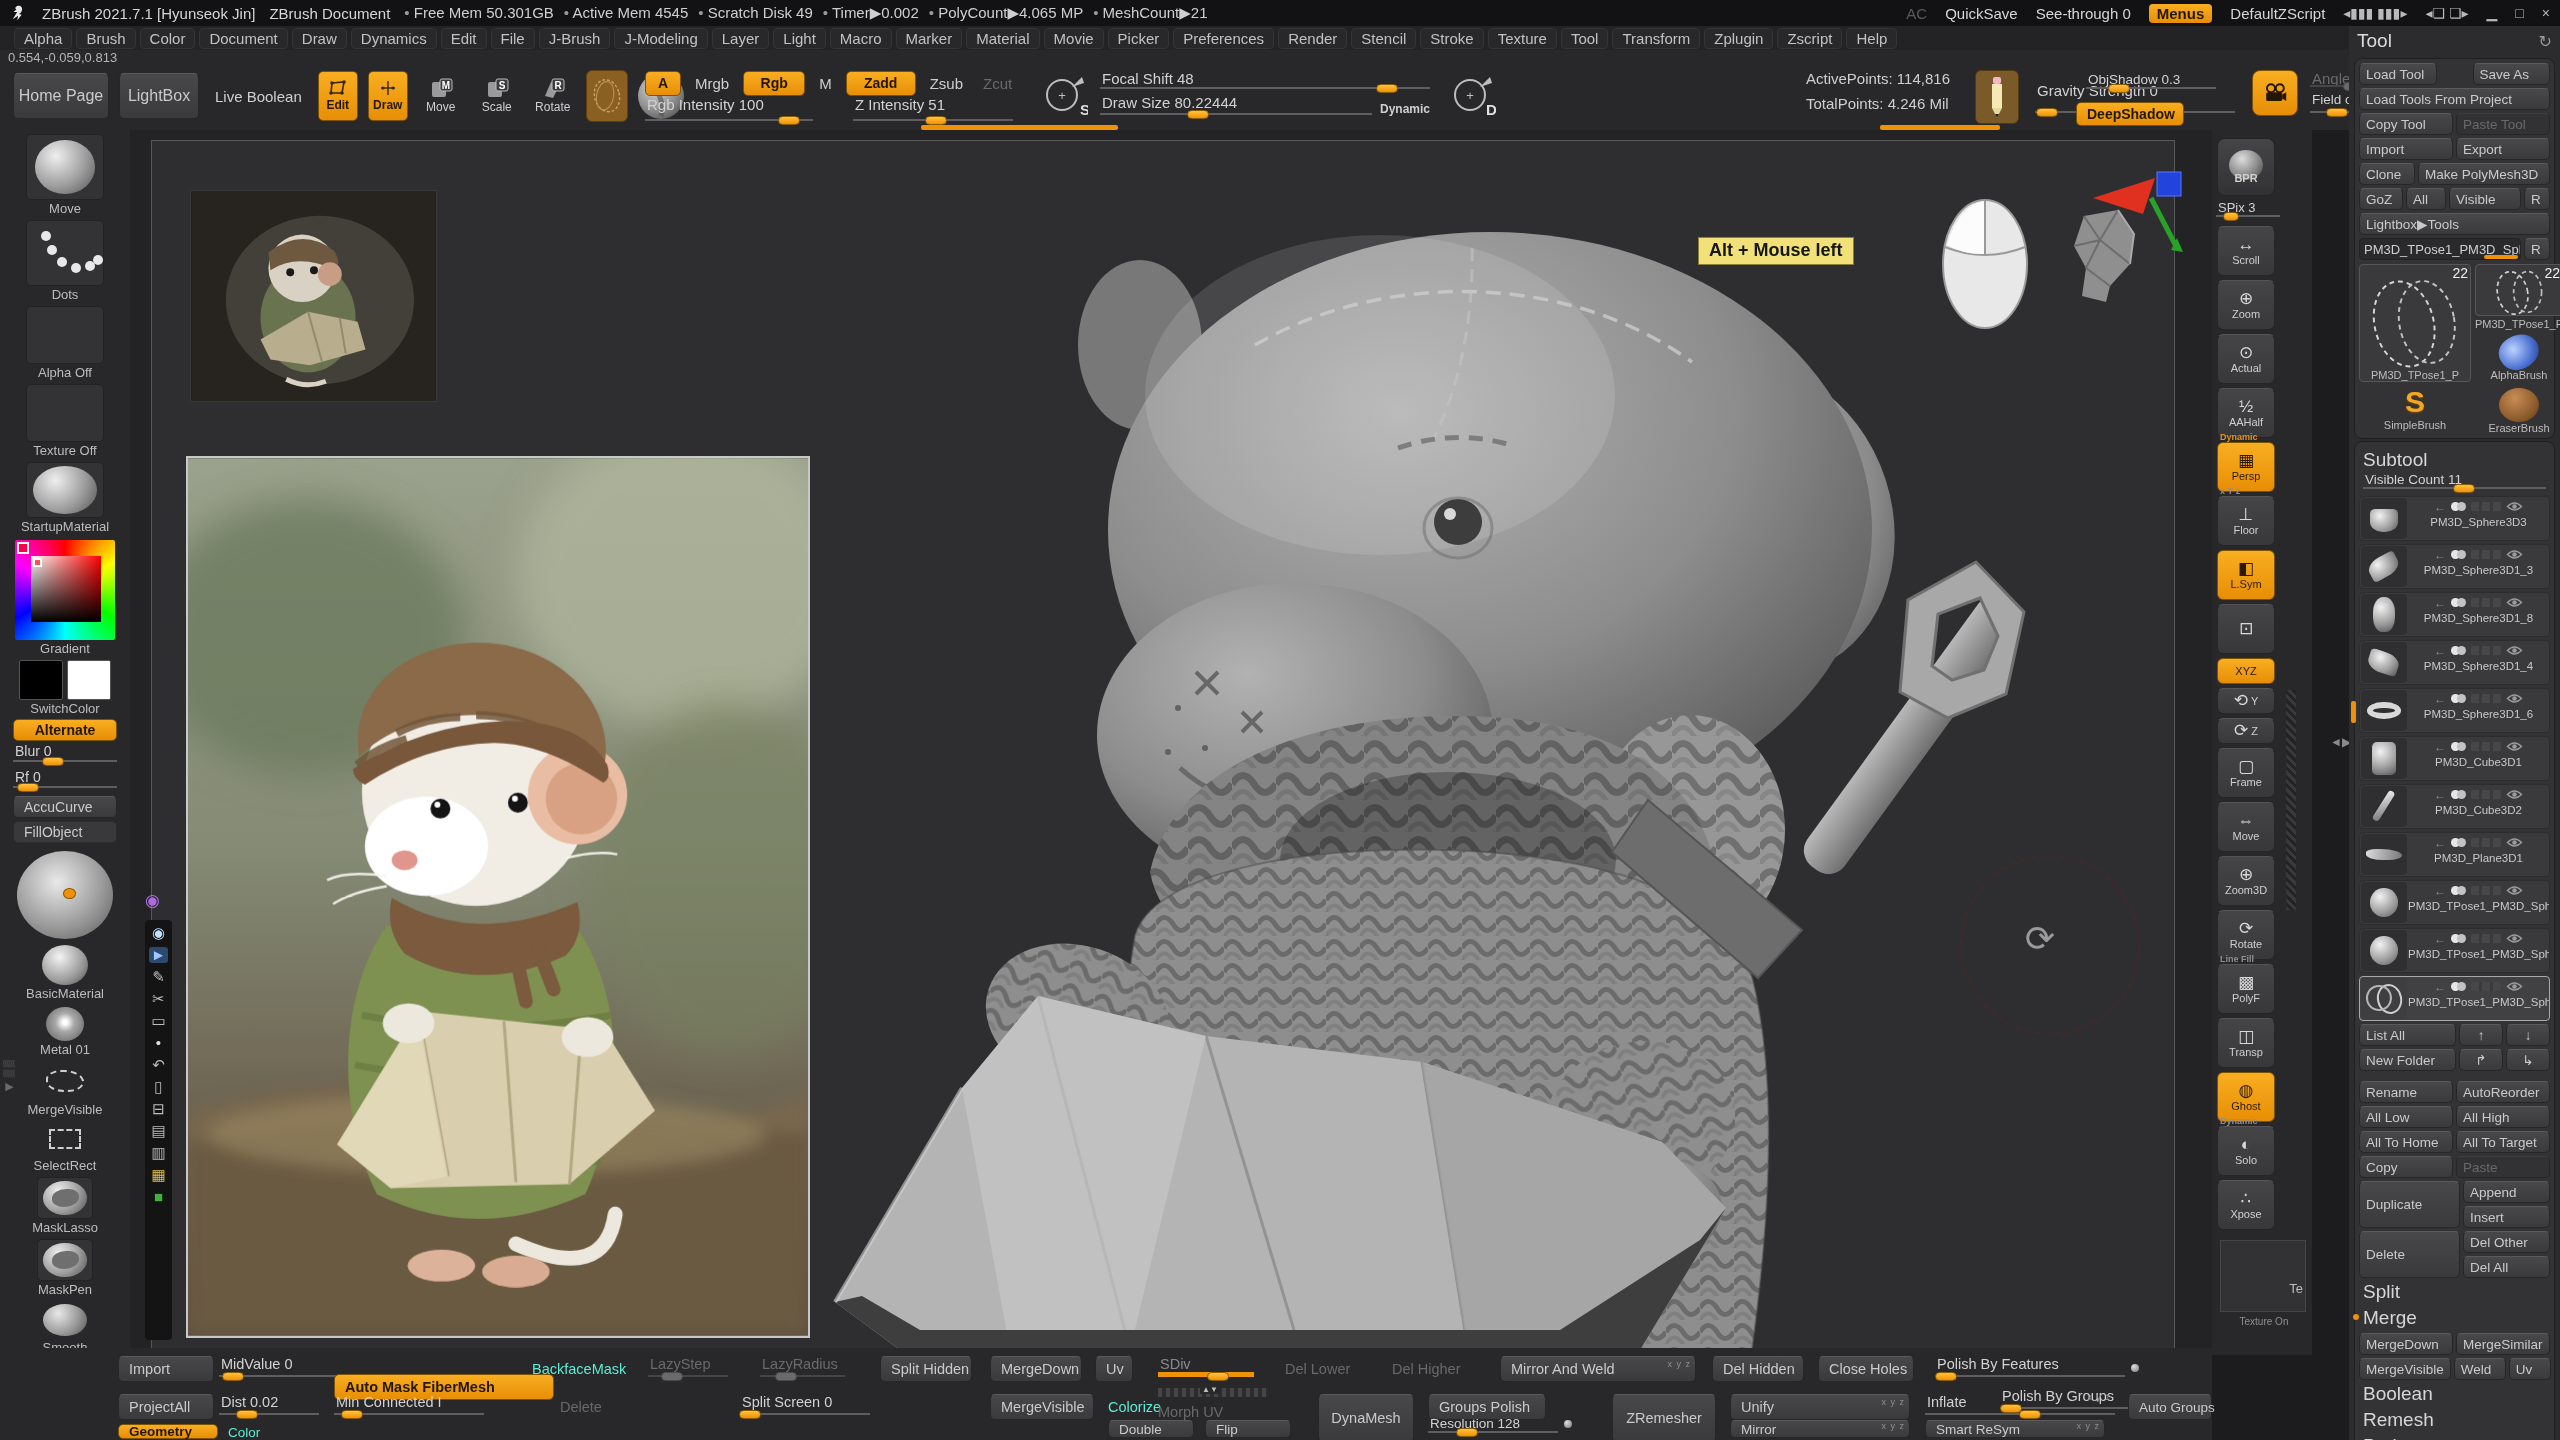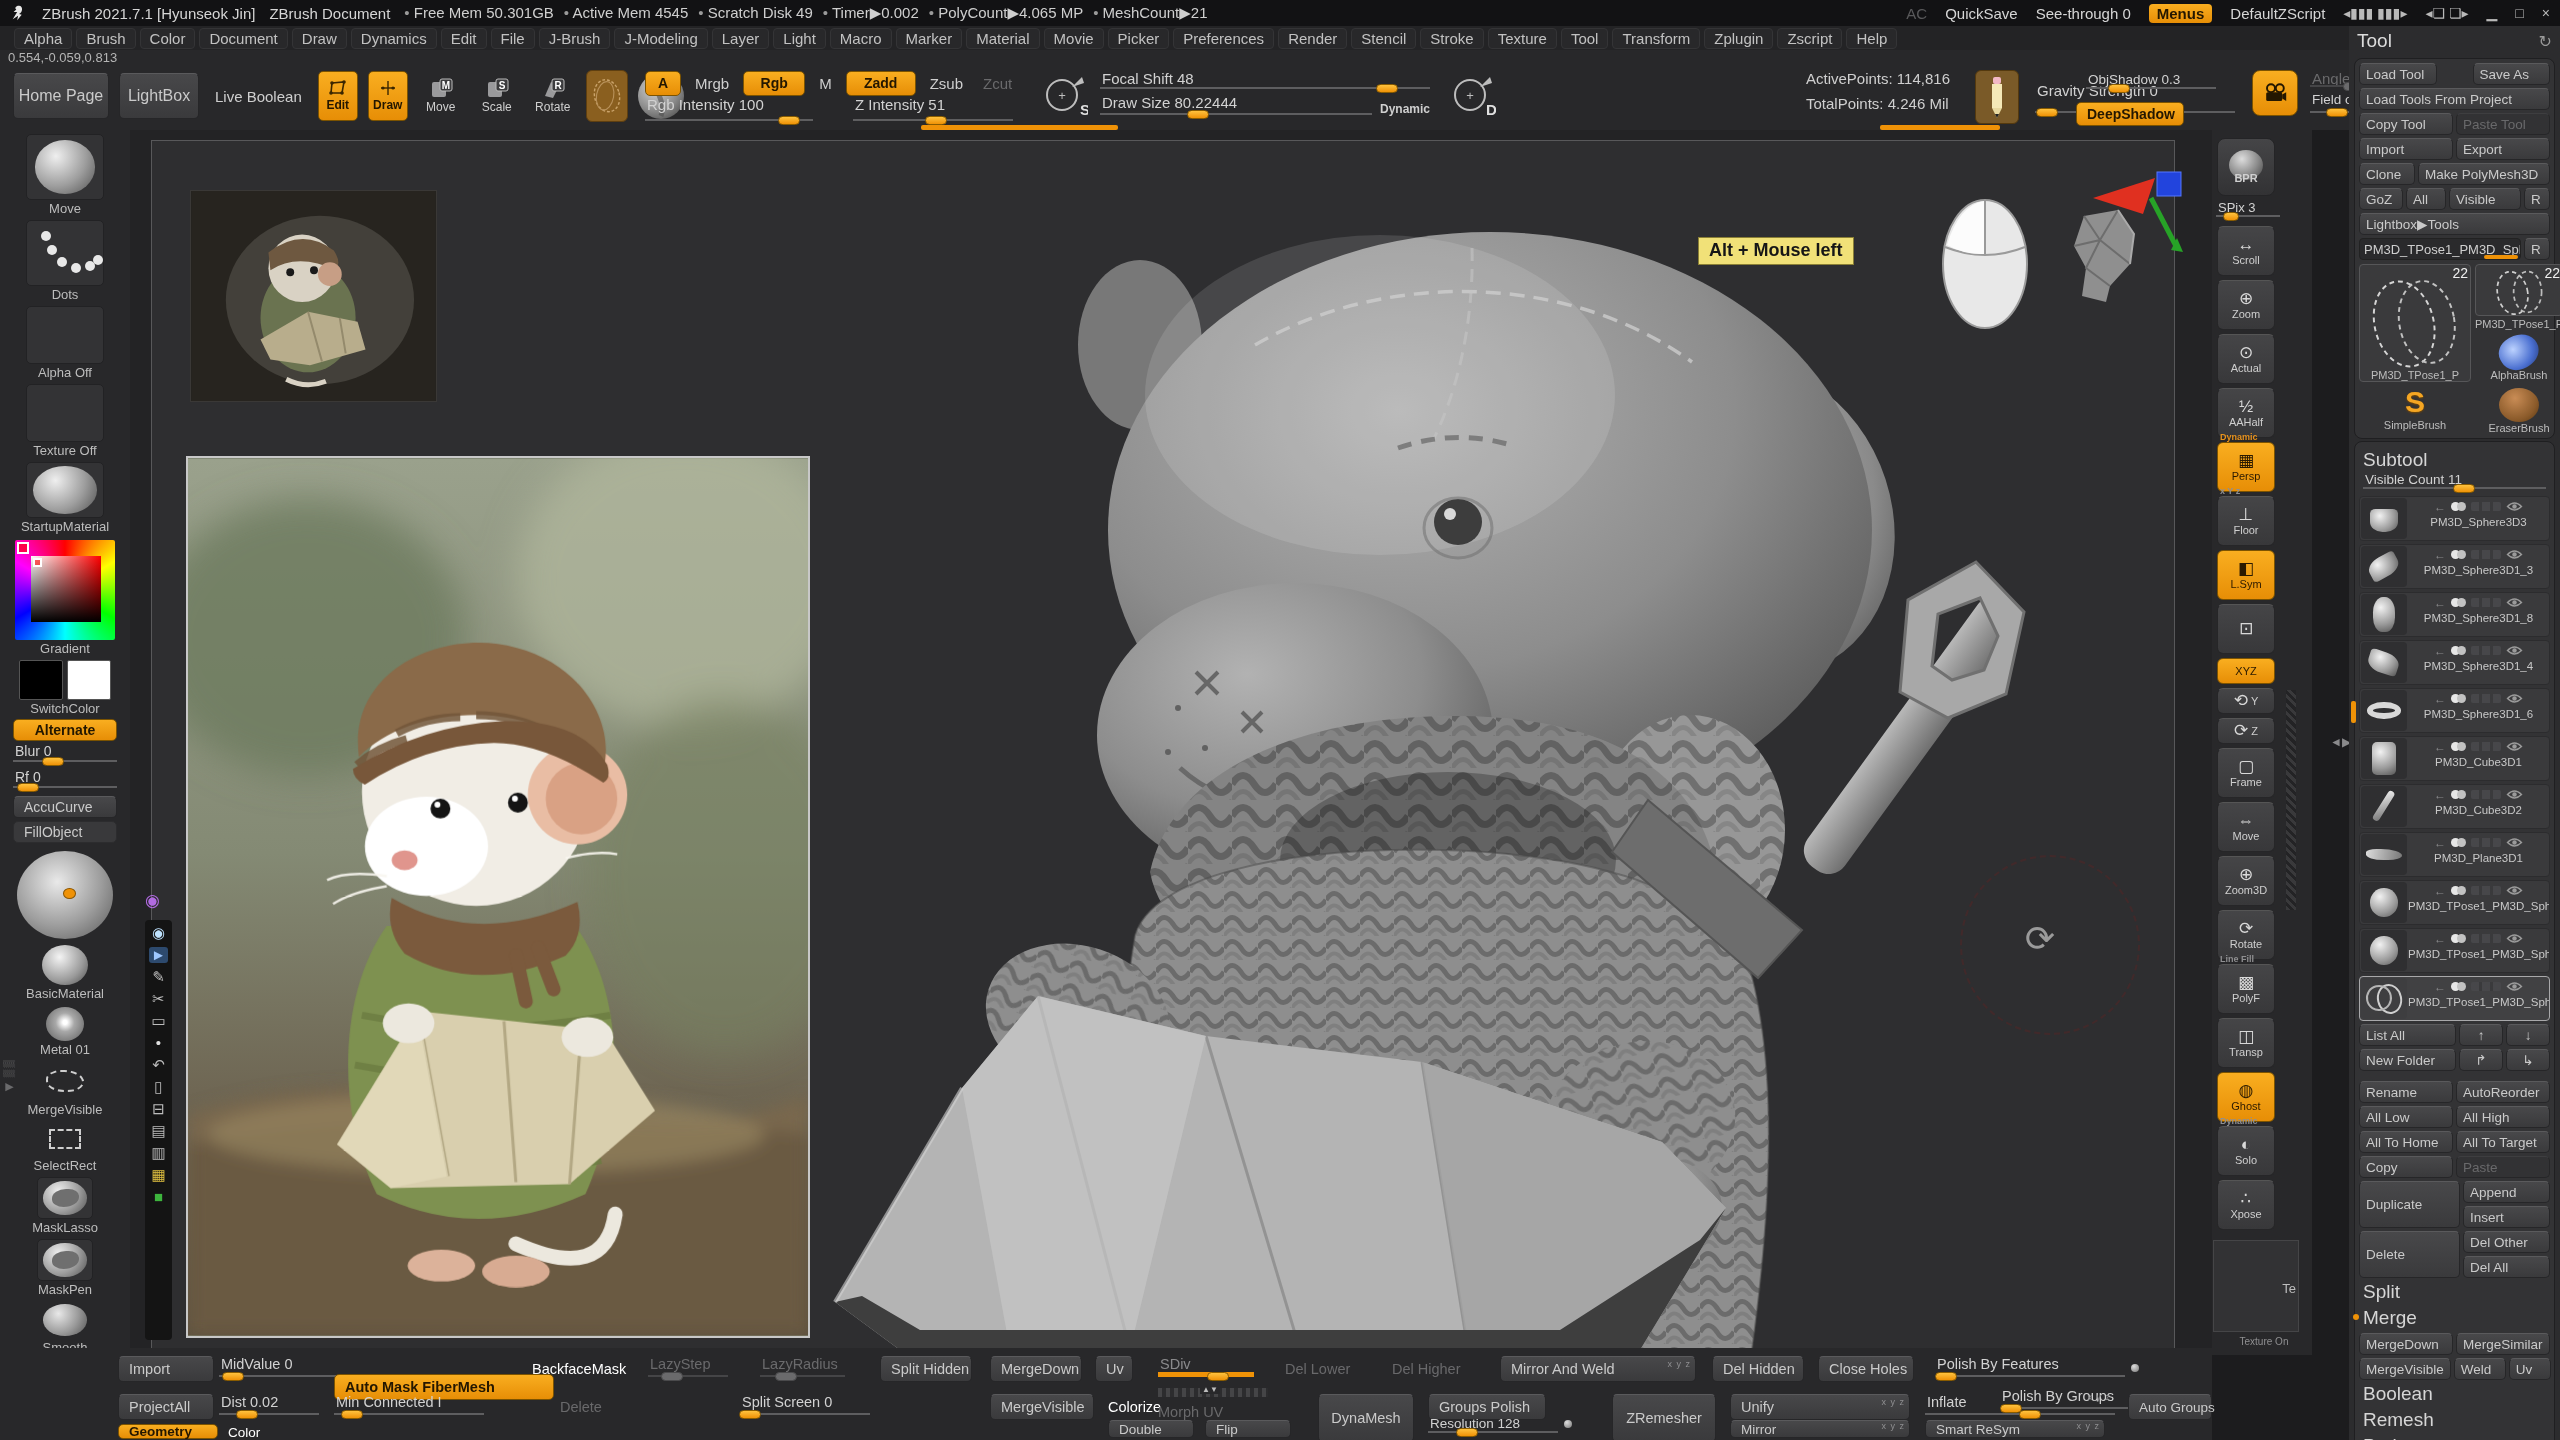--- a/index.html
+++ b/index.html
@@ -115,21 +115,21 @@
   .rs-item.active .rs-lab, .rs-item.active .rs-ic { color:#2b1a00; }
   .rs-ic { font-size:17px; line-height:18px; color:#d8d8d8; }
   .rs-lab { font-size:11px; color:#cfcfcf; }
   .rs-tag { position:absolute; top:-11px; left:2px; font-size:9px; font-weight:bold; color:#8f8f91; white-space:nowrap; }
   .rs-item.active .rs-tag { color:#e8921c; }
   #bpr { width:58px; height:58px; margin:8px 0 0 5px; border-radius:8px; background:linear-gradient(#454547,#323234);
     border:1px solid #242426; display:flex; flex-direction:column; align-items:center; justify-content:center; }
   #bpr i { width:34px; height:30px; border-radius:50%; background:radial-gradient(circle at 38% 30%, #ddd, #8a8a8a 55%, #3f3f3f); }
   #bpr span { font-size:11px; color:#d0d0d0; margin-top:-8px; font-weight:bold; }
   #spix { width:64px; margin:4px 0 0 4px; height:22px; }
-  #texbox { width:86px; height:92px; margin:10px 0 0 1px; background:#323234; border:1px solid #454547;
+  #texbox { width:86px; height:72px; margin:10px 0 0 8px; background:#323234; border:1px solid #454547;
     position:relative; overflow:hidden; }
   #texbox span { position:absolute; right:2px; top:40px; font-size:13px; color:#bdbdbd; }
   #texlab { font-size:10px; color:#8f8f91; margin:4px 0 0 4px;text-align:center; }
   #scrollstrip { position:absolute; left:74px; top:560px; width:10px; height:220px;
     background:repeating-linear-gradient(45deg,#39393b 0 3px,#232325 3px 6px); }
   #divider-right { position:absolute; left:2330px; top:735px; color:#8a8a8c; font-size:12px; }
   #divider-left { position:absolute; left:4px; top:1060px; color:#6a6a6c; font-size:11px;
     writing-mode:vertical-rl; letter-spacing:2px; }
 
   
@@ -189,21 +189,21 @@
   .secthead { font-size:19px; color:#d6d6d6; padding:3px 4px 1px; position:relative; }
   .secthead.orangedot::before { content:""; position:absolute; left:-6px; top:10px; width:6px; height:6px;
     border-radius:50%; background:#ef9207; }
   .sl.vc { height:22px; margin:0 4px; } .sl.vc .lab{ font-size:13.5px; }
 
   
   #bottombar { position:absolute; left:0; top:1348px; width:2212px; height:92px; background:#28282a; }
   #bottombar .btn { position:absolute; height:26px; font-size:14.5px; }
   #bottombar .sl { position:absolute; height:26px; }
   #bottombar .sl .lab { font-size:14.5px; }
-  #bottombar .plain { position:absolute; font-size:14.5px; color:#ffffff; }
+  #bottombar .plain { position:absolute; font-size:14.5px; color:#5eead4; }
   #bottombar .plain.dim { color:#69696b; }
   .scrub { position:absolute; width:110px; height:9px;
     background:repeating-linear-gradient(90deg,#454547 0 4px,#2c2c2e 4px 8px); }
   .scrub::after { content:"▲▼"; position:absolute; left:42px; top:-3px; font-size:8px; color:#bdbdbd; background:#28282a; padding:0 2px; }
   .tallbtn { height:48px !important; justify-content:center; }
 </style>
 </head>
 <body>
 <div id="root">
 

